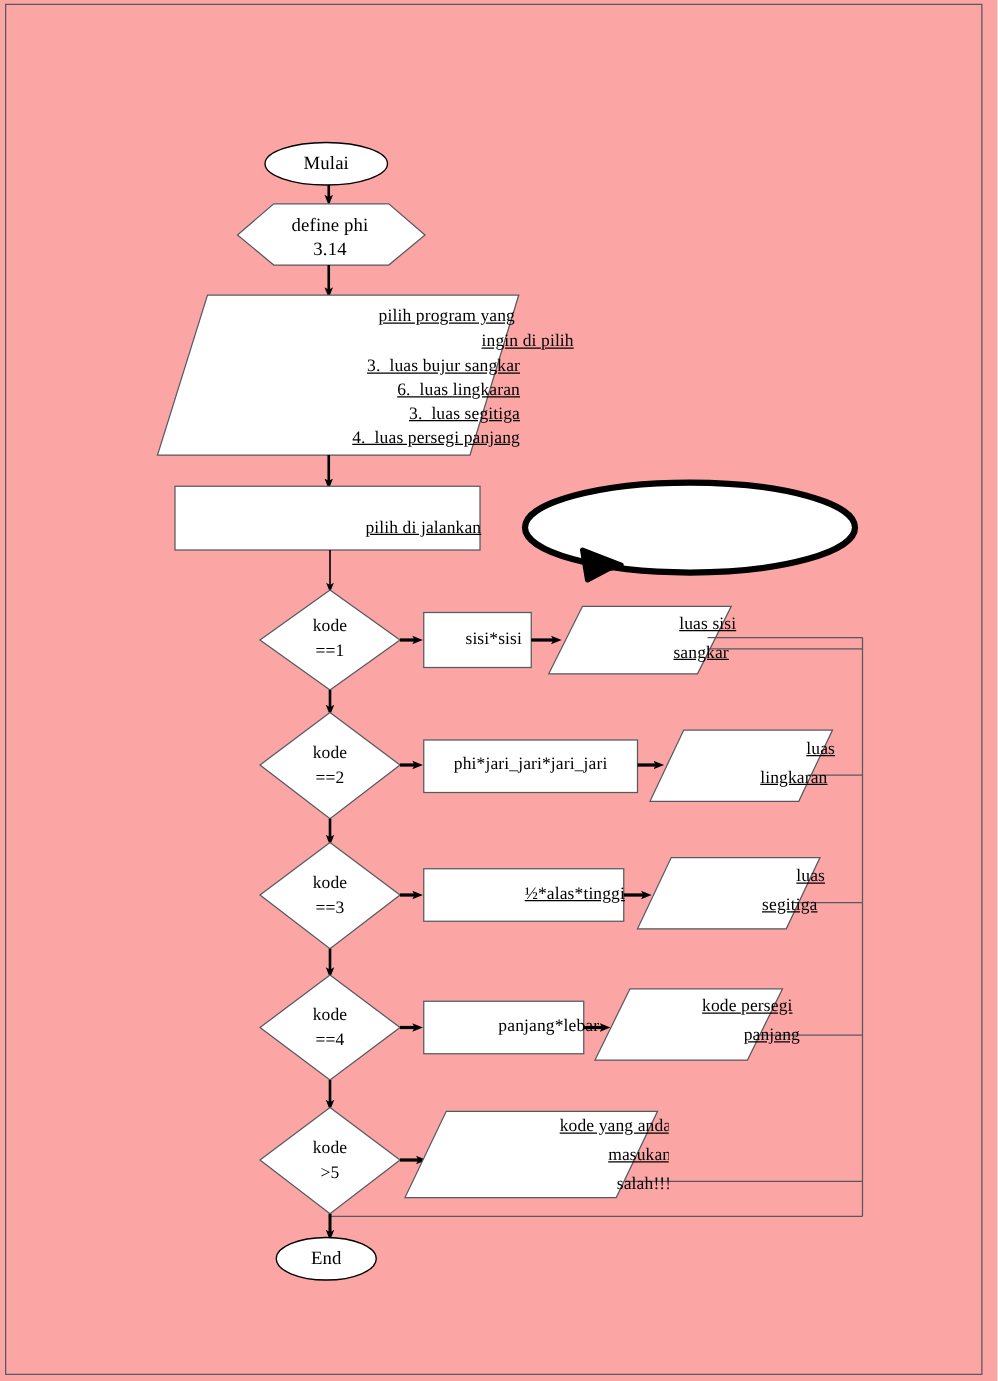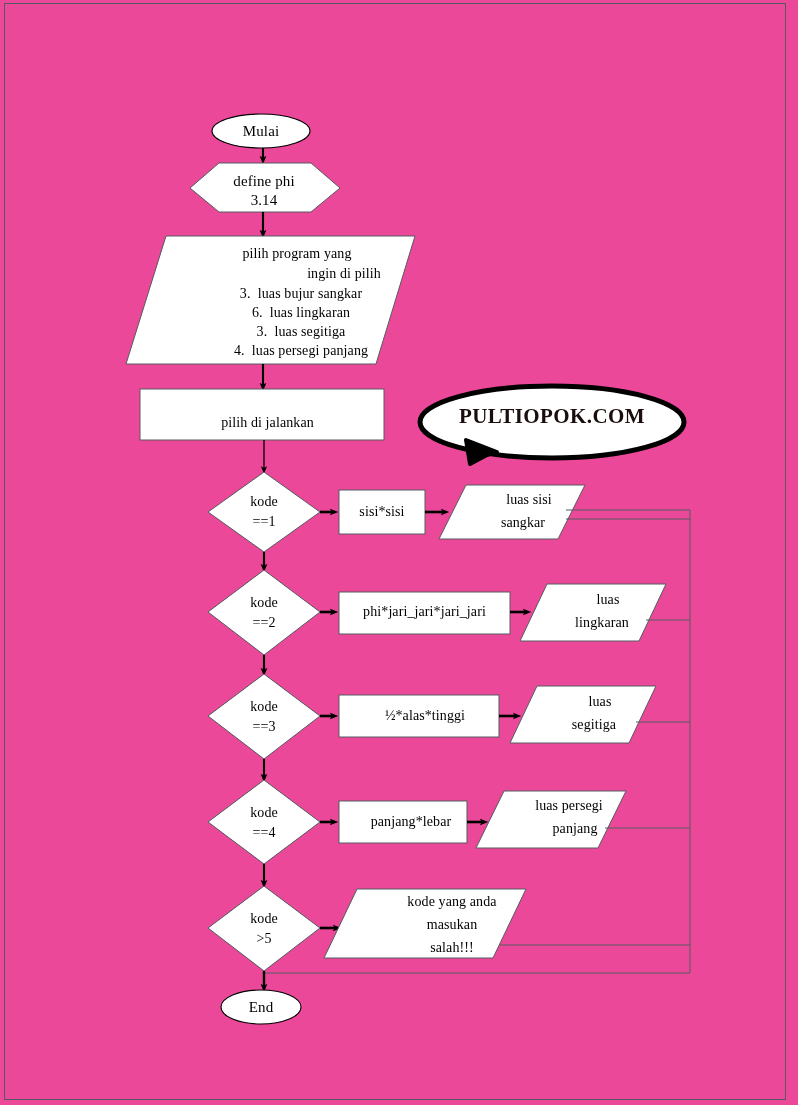--- a/index.html
+++ b/index.html
@@ -9,21 +9,21 @@
     background: #ffffff;
   }
   body {
     font-family: "Liberation Serif", "DejaVu Serif", serif;
     color: #000000;
   }
   #page {
     position: relative;
     width: 798px;
     height: 1105px;
-    background: #ec4899;
+    background: #fca5a5;
     overflow: hidden;
   }
   #page-border {
     position: absolute;
     left: 4px;
     top: 3px;
     width: 782px;
     height: 1097px;
     border: 1px solid #555a60;
     box-sizing: border-box;
@@ -41,21 +41,22 @@
     font-family: "Liberation Serif", "DejaVu Serif", serif;
     color: #000000;
     white-space: pre;
     line-height: 1.30;
     letter-spacing: 0.1px;
   }
   .lbl-center {
     text-align: center;
   }
   .lbl-left {
-    text-align: center;
+    text-align: right;
+    text-decoration: underline;
   }
   .fs15 { font-size: 15px; }
   .fs14 { font-size: 14px; }
   .watermark-text {
     position: absolute;
     left: 436px;
     top: 404px;
     width: 232px;
     text-align: center;
     font-family: "Liberation Serif", "DejaVu Serif", serif;
@@ -162,47 +163,46 @@
   <div class="node-label lbl-left fs14" style="left:182px; top:265px; width:230px;margin-left:47px;">ingin di pilih</div>
   <div class="node-label lbl-left fs14" style="left:186px; top:285px; width:230px;">3.  luas bujur sangkar</div>
   <div class="node-label lbl-left fs14" style="left:186px; top:304px; width:230px;">6.  luas lingkaran</div>
   <div class="node-label lbl-left fs14" style="left:186px; top:323px; width:230px;">3.  luas segitiga</div>
   <div class="node-label lbl-left fs14" style="left:186px; top:342px; width:230px;">4.  luas persegi panjang</div>
 
   <div class="node-label lbl-left fs14" style="left:150px; top:414px; width:235px;">pilih di jalankan</div>
 
   <div class="node-label lbl-center fs14" style="left:214px; top:493px; width:100px;">kode</div>
   <div class="node-label lbl-center fs14" style="left:214px; top:513px; width:100px;">==1</div>
-  <div class="node-label lbl-center fs14" style="left:339px; top:503px; width:86px;">sisi*sisi</div>
+  <div class="node-label lbl-center fs14" style="left:339px; top:503px; width:86px;padding-left:13px;">sisi*sisi</div>
   <div class="node-label lbl-left fs14" style="left:469px; top:491px; width:120px;">luas sisi</div>
   <div class="node-label lbl-left fs14" style="left:463px; top:514px; width:120px;">sangkar</div>
 
   <div class="node-label lbl-center fs14" style="left:214px; top:594px; width:100px;">kode</div>
   <div class="node-label lbl-center fs14" style="left:214px; top:614px; width:100px;">==2</div>
   <div class="node-label lbl-center fs14" style="left:339px; top:603px; width:171px;">phi*jari_jari*jari_jari</div>
   <div class="node-label lbl-left fs14" style="left:548px; top:591px; width:120px;">luas</div>
   <div class="node-label lbl-left fs14" style="left:542px; top:614px; width:120px;">lingkaran</div>
 
   <div class="node-label lbl-center fs14" style="left:214px; top:698px; width:100px;">kode</div>
   <div class="node-label lbl-center fs14" style="left:214px; top:718px; width:100px;">==3</div>
   <div class="node-label lbl-left fs14" style="left:350px; top:707px; width:150px;">½*alas*tinggi</div>
   <div class="node-label lbl-left fs14" style="left:540px; top:693px; width:120px;">luas</div>
   <div class="node-label lbl-left fs14" style="left:534px; top:716px; width:120px;">segitiga</div>
 
   <div class="node-label lbl-center fs14" style="left:214px; top:804px; width:100px;">kode</div>
   <div class="node-label lbl-center fs14" style="left:214px; top:824px; width:100px;">==4</div>
-  <div class="node-label lbl-center fs14" style="left:339px; top:813px; width:144px;">panjang*lebar</div>
-  <div class="node-label lbl-left fs14" style="left:504px; top:797px; width:130px;">luas persegi</div>
+  <div class="node-label lbl-center fs14" style="left:339px; top:813px; width:144px;padding-left:28px;">panjang*lebar</div>
+  <div class="node-label lbl-left fs14" style="left:504px; top:797px; width:130px;">kode persegi</div>
   <div class="node-label lbl-left fs14" style="left:510px; top:820px; width:130px;">panjang</div>
 
   <div class="node-label lbl-center fs14" style="left:214px; top:910px; width:100px;">kode</div>
   <div class="node-label lbl-center fs14" style="left:214px; top:930px; width:100px;">&gt;5</div>
   <div class="clip-box" style="left:360px; top:890px; width:175px; height:62px;">
     <div class="node-label lbl-left fs14" style="left:7px; top:3px; width:170px;">kode yang anda</div>
     <div class="node-label lbl-left fs14" style="left:7px; top:26px; width:170px;">masukan</div>
     <div class="node-label lbl-left fs14" style="left:7px; top:49px; width:170px;">salah!!!</div>
   </div>
 
   <div class="node-label lbl-center fs15" style="left:211px; top:998px; width:100px;">End</div>
 
-  <div class="watermark-text">PULTIOPOK.COM</div>
 
 </div>
 
 </body></html>

